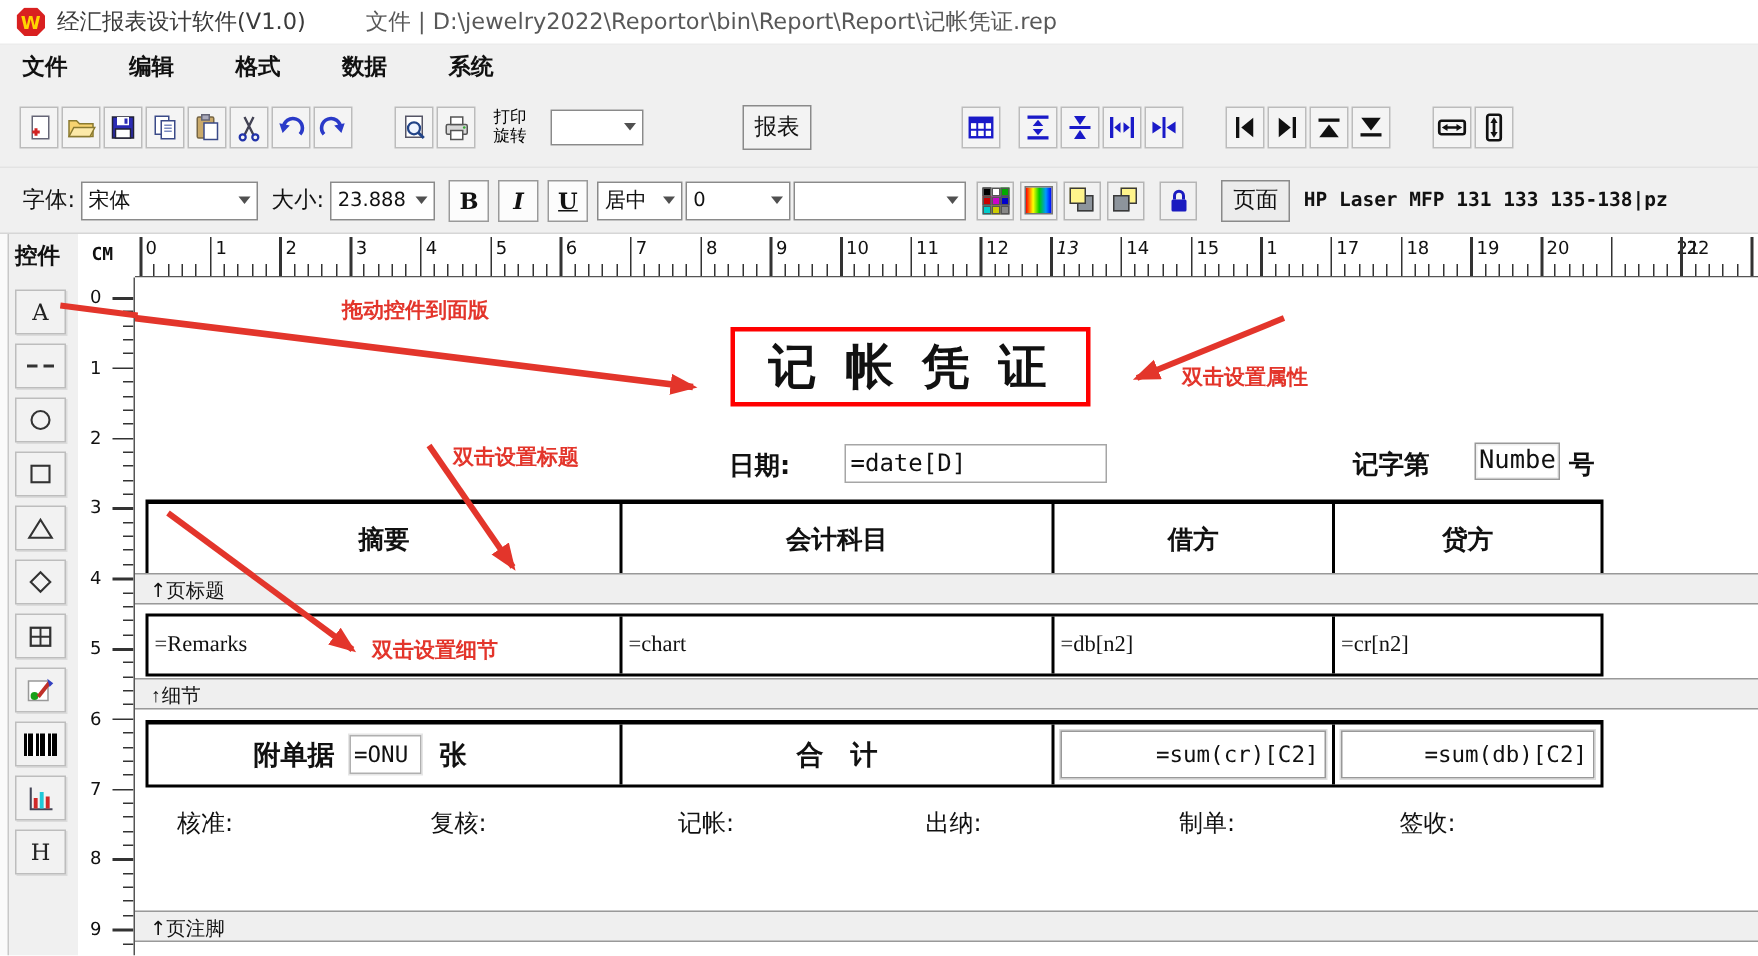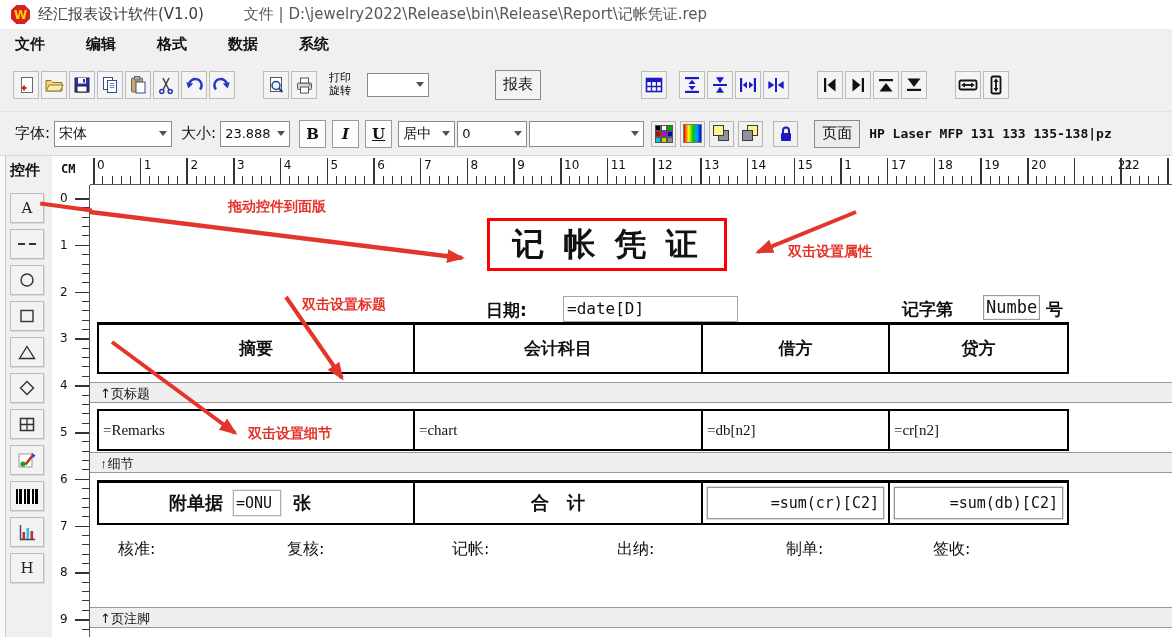--- a/index.html
+++ b/index.html
@@ -99,21 +99,21 @@
   #docno-prefix { position:absolute; left:812px; top:113px; font-size:17px; font-weight:600; }
   #docno-box { position:absolute; left:893px; top:110px; width:57px; height:25px; border:1px solid #999;
     box-shadow:inset 0 0 0 1px #eee; font-size:17px; line-height:23px; padding-left:2px;
     overflow:hidden; white-space:nowrap; }
   #docno-suffix { position:absolute; left:956px; top:113px; font-size:17px; font-weight:600; }
 
   .trow { position:absolute; left:7px; width:972px; display:grid;
     grid-template-columns:316px 288px 187px 177px; border:2px solid #000; }
   .tc { border-right:2px solid #000; display:flex; align-items:center; overflow:hidden; }
   .tc:last-child { border-right:none; }
-  #thead { top:137px; height:52px; border-top-width:3px; }
+  #thead { top:148px; height:52px; border-top-width:3px; }
   #thead .tc { justify-content:center; font-weight:bold; font-size:17px; }
   #tdetail { top:224px; height:42px; }
   #tdetail .tc { padding-left:4px; font-family:Liberation Serif, serif; font-size:15px; }
   #tfoot { top:295px; height:45px; border-top-width:3px; }
   #attach-label,#attach-suffix,#total-label { font-size:18px; font-weight:bold; white-space:pre; }
   #attach-label { margin-left:70px; }
   #attach-box { margin-left:10px; width:48px; height:26px; border:1px solid #b0b0b0; box-shadow:0 0 0 1px #e6e6e6;
     font-size:15px; line-height:24px; padding-left:2px; overflow:hidden; white-space:nowrap; }
   #attach-suffix { margin-left:12px; }
   .tc-center { justify-content:center; }
@@ -125,21 +125,21 @@
     border-top:1px solid #999; border-bottom:1px solid #999; }
   .band span { position:absolute; left:10px; top:2px; font-size:13px; color:#111; }
   .sig { position:absolute; top:354px; font-size:16px; font-weight:500; }
 </style>
 </head>
 <body>
 
 <div id="titlebar" class="abs">
   <div id="logo">W</div>
   <span id="app-title">经汇报表设计软件(V1.0)</span>
-  <span id="file-info">文件 | D:\jewelry2022\Release\bin\Release\Report\记帐凭证.rep</span>
+  <span id="file-info">文件 | D:\jewelry2022\Reportor\bin\Report\Report\记帐凭证.rep</span>
 </div>
 
 <div id="menubar" class="abs">
     <div class="menu-item">文件</div>
     <div class="menu-item">编辑</div>
     <div class="menu-item">格式</div>
     <div class="menu-item">数据</div>
     <div class="menu-item">系统</div>
   </div>
 
@@ -522,21 +522,21 @@
     <div class="hmin" style="left: 535.38px;"></div>
     <div class="hmin" style="left: 544.72px;"></div>
     <div class="hmin" style="left: 554.06px;"></div>
     <div class="hmaj" style="left: 563.4px;"></div>
     <span class="hnum" style="left: 567.4px;">12</span>
     <div class="hmin" style="left: 572.74px;"></div>
     <div class="hmin" style="left: 582.08px;"></div>
     <div class="hmin" style="left: 591.42px;"></div>
     <div class="hmin" style="left: 600.76px;"></div>
     <div class="hmaj" style="left: 610.1px;"></div>
-    <span class="hnum" style="left: 614.1px;">13</span>
+    <span class="hnum" style="left: 614.1px; font-style: italic;">13</span>
     <div class="hmin" style="left: 619.44px;"></div>
     <div class="hmin" style="left: 628.78px;"></div>
     <div class="hmin" style="left: 638.12px;"></div>
     <div class="hmin" style="left: 647.46px;"></div>
     <div class="hmaj" style="left: 656.8px;"></div>
     <span class="hnum" style="left: 660.8px;">14</span>
     <div class="hmin" style="left: 666.14px;"></div>
     <div class="hmin" style="left: 675.48px;"></div>
     <div class="hmin" style="left: 684.82px;"></div>
     <div class="hmin" style="left: 694.16px;"></div>

